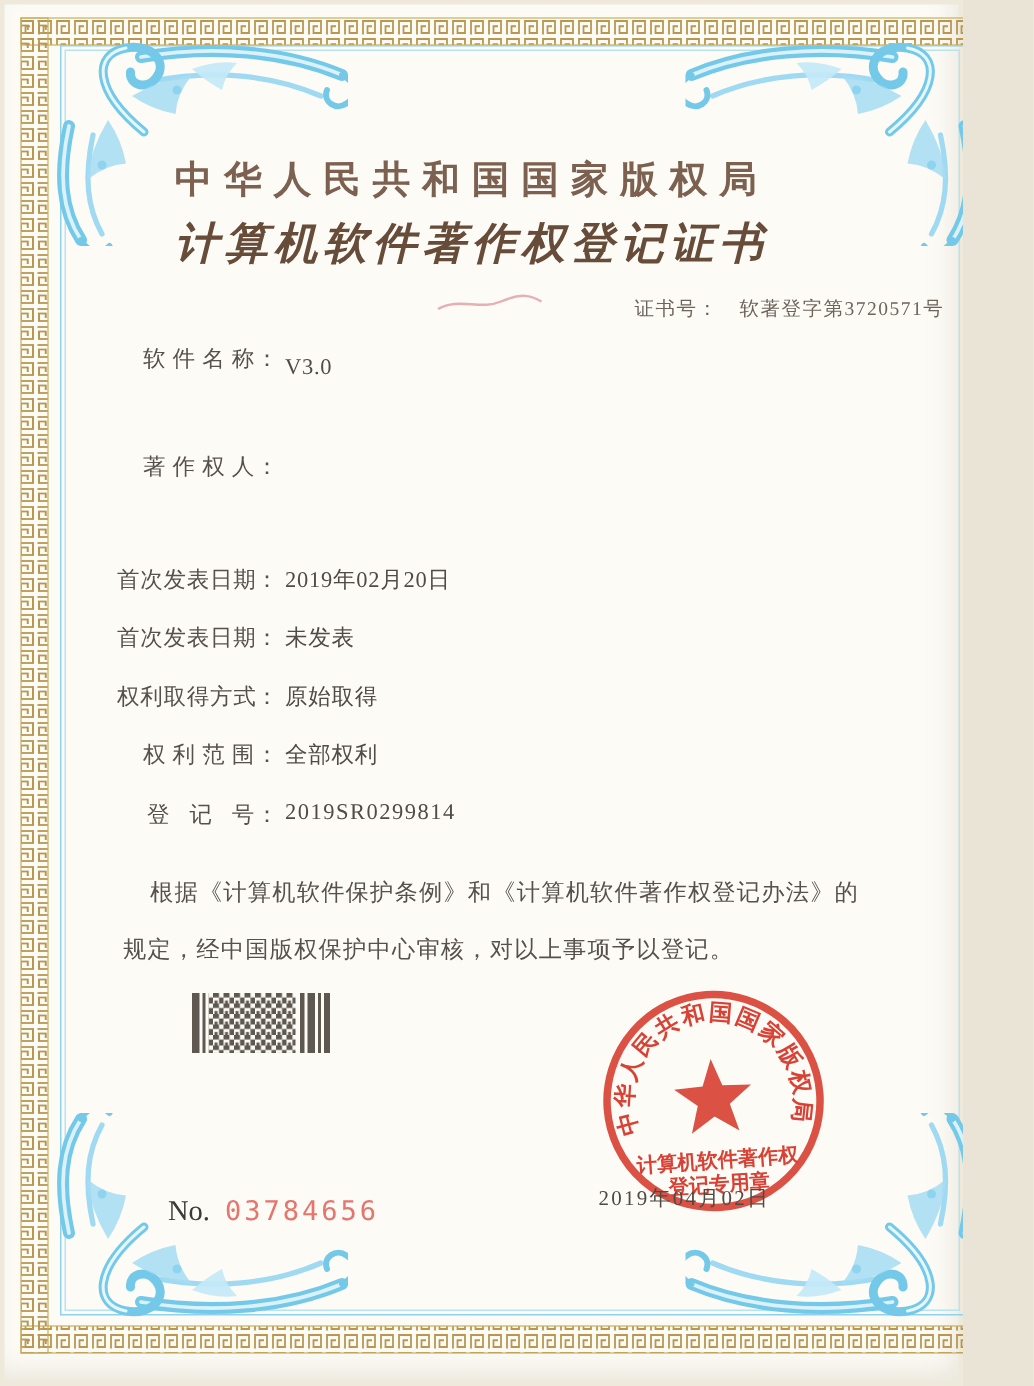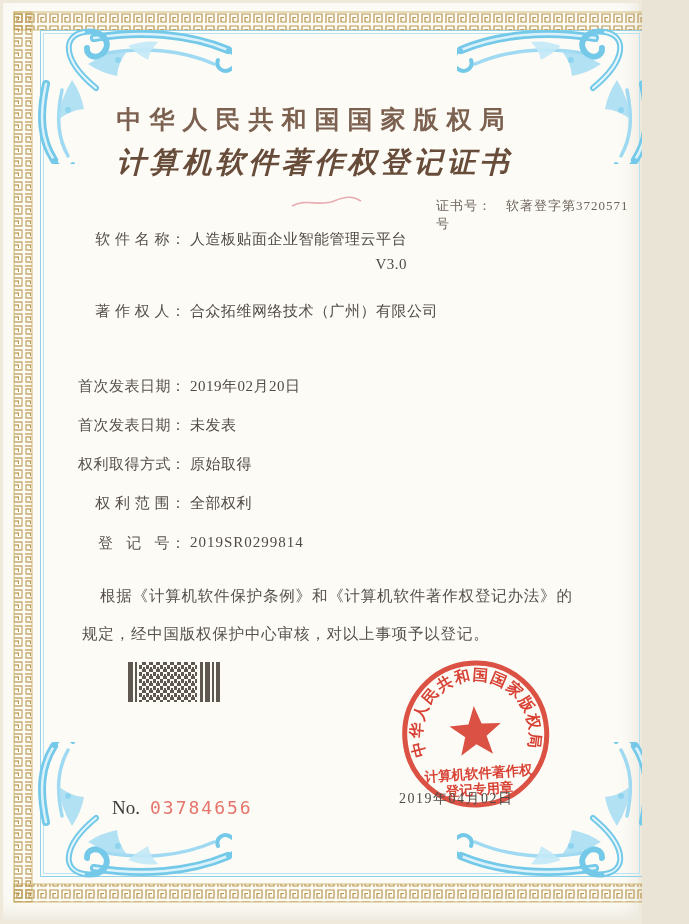--- a/index.html
+++ b/index.html
@@ -14,21 +14,21 @@
               border:1px solid #b7e3f3;}
   .corner{position:absolute;width:200px;height:140px;}
   .corner.tr{transform:scaleX(-1);}
   .corner.bl{transform:scaleY(-1);}
   .corner.br{transform:scale(-1,-1);}
   
   .authority{position:absolute;left:0;width:629px;top:103px;text-align:center;
              font-size:25px;letter-spacing:8px;color:#7c6150;font-weight:600;}
   .cert-title{position:absolute;left:0;width:629px;top:143px;text-align:center;
              font-size:29px;letter-spacing:4px;color:#684c3a;font-weight:bold;font-style:italic;}
-  .certno{position:absolute;left:436px;top:197px;font-size:13px;color:#6d645c;
+  .certno{position:absolute;left:423px;top:197px;font-size:13px;color:#6d645c;
           letter-spacing:1px;}
   .certno .v{margin-left:14px;}
   
   .row{position:absolute;left:78px;display:flex;align-items:flex-start;
        font-size:15px;color:#57514c;letter-spacing:.5px;text-align:right;}
   .lbl{display:inline-block;width:92px;white-space:pre;}
   .colon{display:inline-block;width:16px;}
   .val{margin-left:4px;color:#514b46;}
   .val2{margin-top:7px;}
   
@@ -113,29 +113,27 @@
   </div>
 
   <svg class="squiggle" width="74" height="16">
     <path d="M2,12 C16,4 30,13 44,7 S64,3 71,7" fill="none" stroke="rgba(214,96,114,.5)" stroke-width="1.6"></path>
   </svg>
 
   <div class="row" style="top:230px">
     <span class="lbl">软 件 名 称</span>
       <span class="colon">：</span>
     <span class="val">
-      <div>人造板贴面企业智能管理云平台</div>
       <div class="val2">V3.0</div>
     </span>
   </div>
 
   <div class="row" style="top:302px">
     <span class="lbl">著 作 权 人</span>
       <span class="colon">：</span>
-    <span class="val">合众拓维网络技术（广州）有限公司</span>
   </div>
 
   <div class="row" style="top:377px">
     <span class="lbl">首次发表日期</span>
       <span class="colon">：</span>
     <span class="val">2019年02月20日</span>
   </div>
 
   <div class="row" style="top:416px">
     <span class="lbl">首次发表日期</span>

